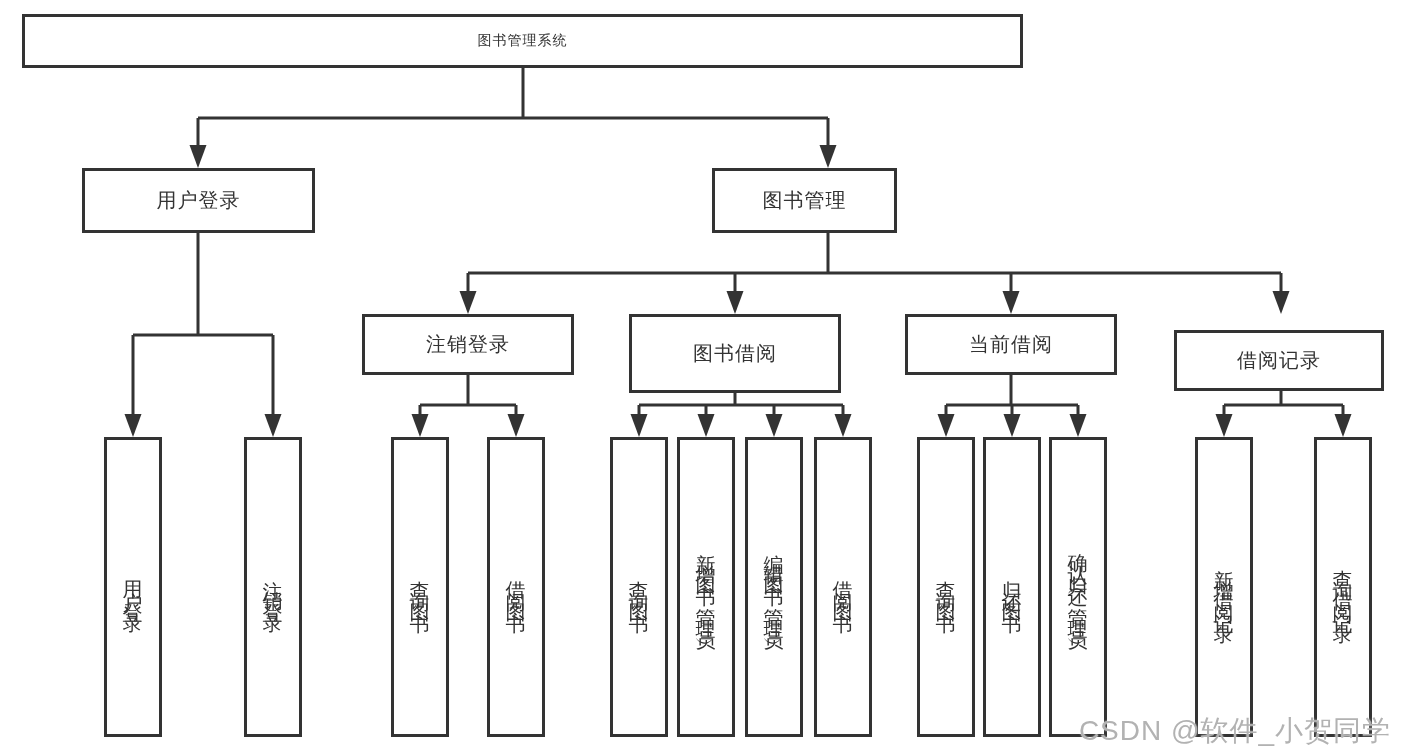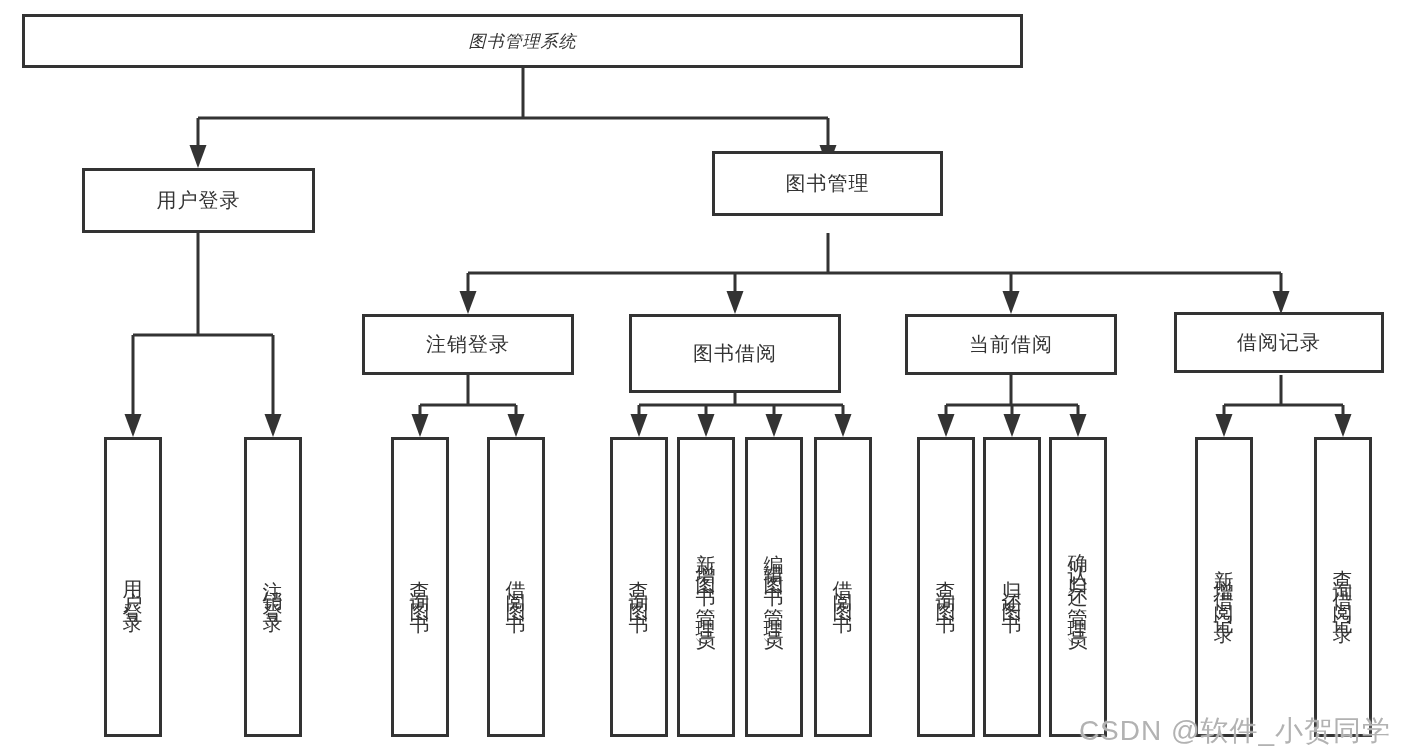--- a/index.html
+++ b/index.html
@@ -23,21 +23,21 @@
     border: 3px solid #333333;
     background: #ffffff;
     color: #333333;
     display: flex;
     align-items: center;
     justify-content: center;
     font-size: 20px;
     letter-spacing: 1px;
     text-align: center;
   }
-  .node.root { font-size: 17px; font-style: italic; }
+  .node.root { font-size: 14px; }
   .vnode {
     position: absolute;
     border: 3px solid #333333;
     background: #ffffff;
     color: #333333;
     width: 58px;
     height: 300px;
     top: 437px;
     display: flex;
     align-items: center;
@@ -94,26 +94,26 @@
       <polygon points="1003.5,414 1020.5,414 1012,437"></polygon>
       <polygon points="1069.5,414 1086.5,414 1078,437"></polygon>
       <polygon points="1215.5,414 1232.5,414 1224,437"></polygon>
       <polygon points="1334.5,414 1351.5,414 1343,437"></polygon>
     </g>
   </svg>
 
   <div class="node root" style="left:22px; top:14px; width:1001px; height:54px;">图书管理系统</div>
 
   <div class="node" style="left:82px; top:168px; width:233px; height:65px;">用户登录</div>
-  <div class="node" style="left:712px; top:151px; width:231px; height:65px;">图书管理</div>
+  <div class="node" style="left:712px; top:168px; width:185px; height:65px;">图书管理</div>
 
   <div class="node" style="left:362px; top:314px; width:212px; height:61px;">注销登录</div>
   <div class="node" style="left:629px; top:314px; width:212px; height:79px;">图书借阅</div>
   <div class="node" style="left:905px; top:314px; width:212px; height:61px;text-align:center;">当前借阅</div>
-  <div class="node" style="left:1174px; top:312px; width:210px; height:61px;">借阅记录</div>
+  <div class="node" style="left:1174px; top:330px; width:210px; height:61px;">借阅记录</div>
 
   <div class="vnode" style="left:104px;">用户登录</div>
   <div class="vnode" style="left:244px;">注销登录</div>
 
   <div class="vnode" style="left:391px;">查询图书</div>
   <div class="vnode" style="left:487px;">借阅图书</div>
 
   <div class="vnode" style="left:610px;">查询图书</div>
   <div class="vnode" style="left:677px;">新增图书（管理员）</div>
   <div class="vnode" style="left:745px;">编辑图书（管理员）</div>

